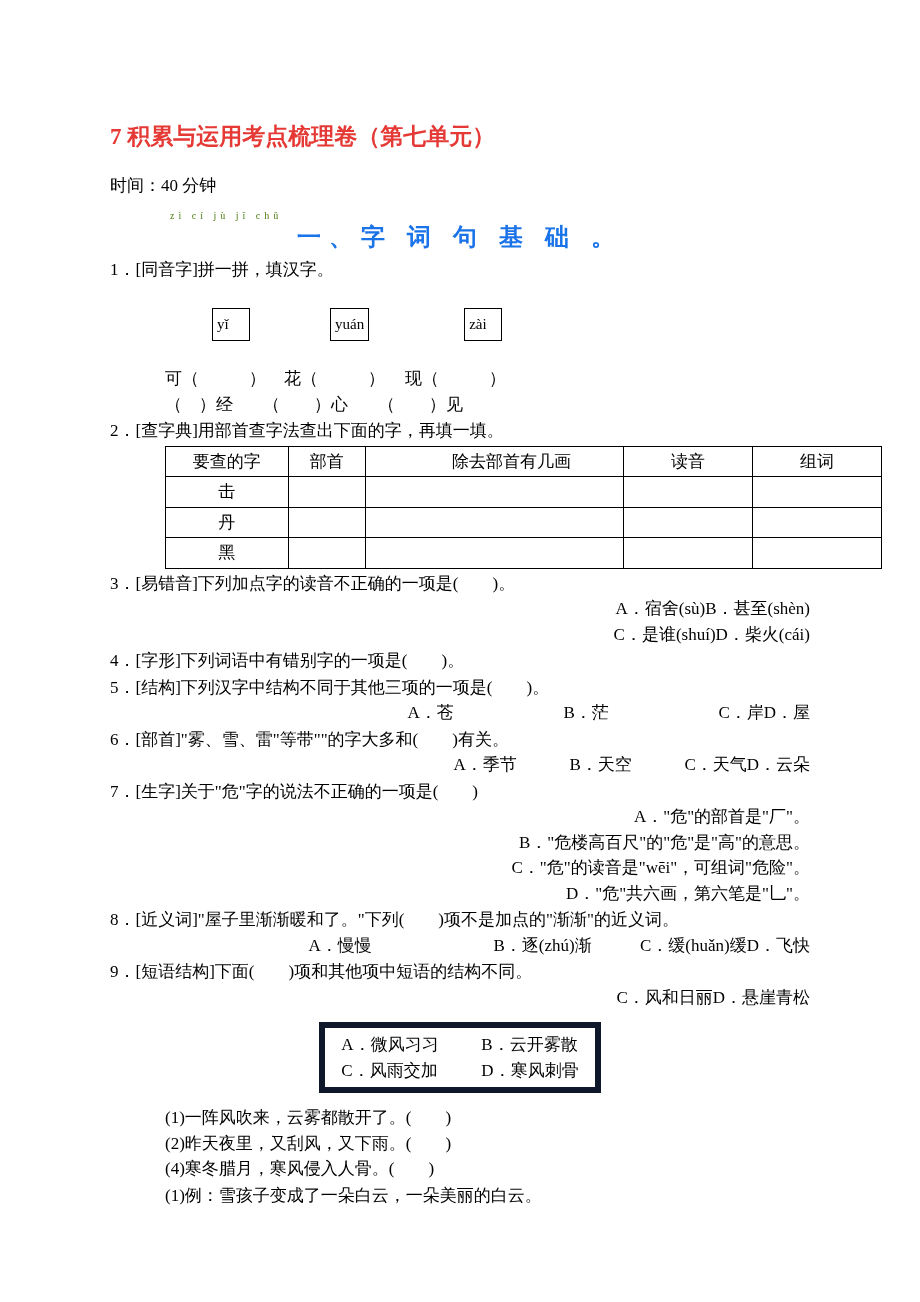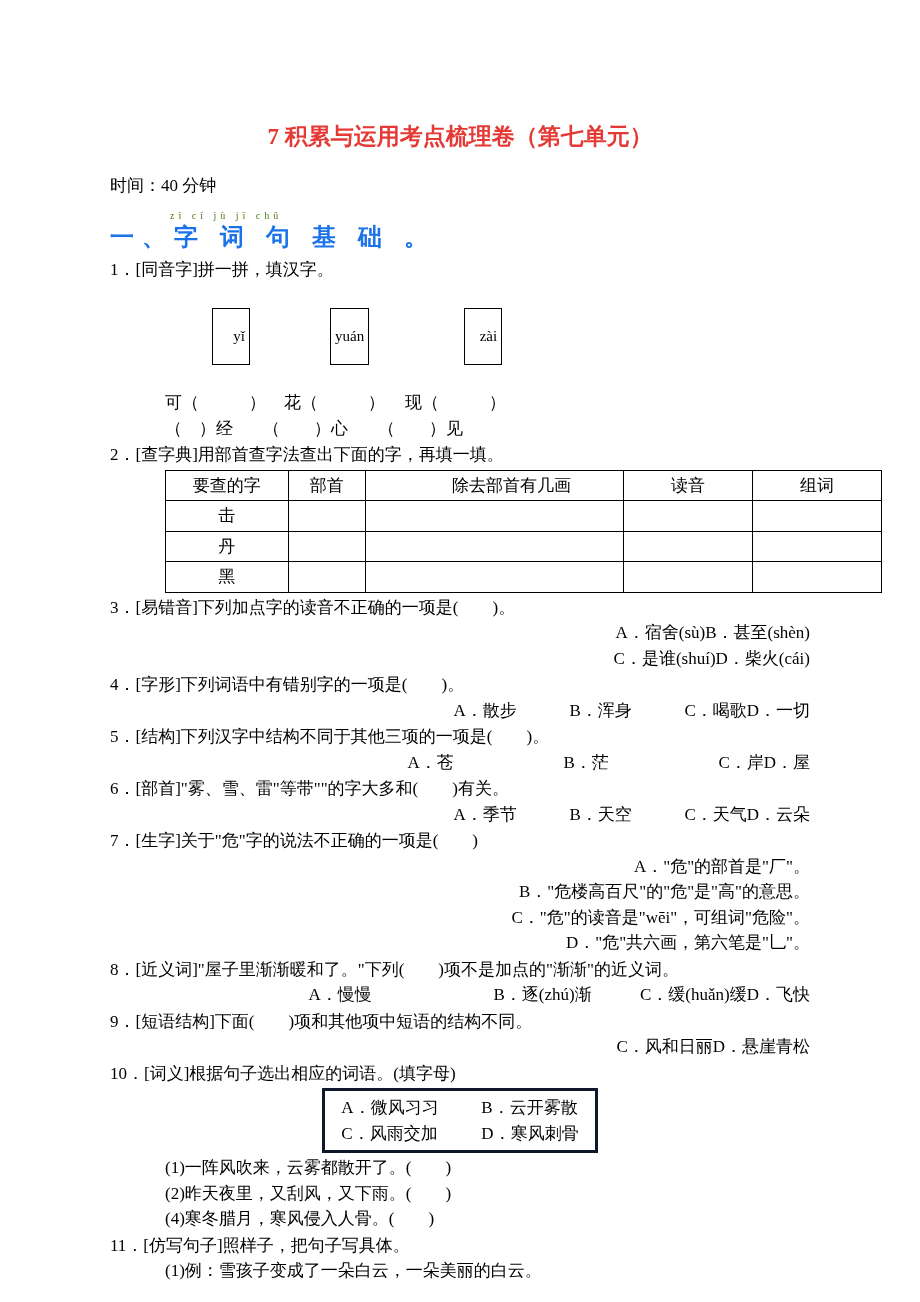--- a/index.html
+++ b/index.html
@@ -7,52 +7,52 @@
       width: 920px;
       height: 1302px;
       background: #ffffff;
       font-family: "SimSun", "宋体", serif;
       font-size: 17px;
       line-height: 1.5;
       color: #000;
       padding: 120px 110px 40px 110px;
     }
     .title {
-      text-align: center;
       color: #e53935;
       font-size: 23px;
       font-weight: bold;
       margin-bottom: 18px;
     }
     .time {
       margin-right: 10px;
       margin-bottom: 10px;
     }
     .section-header {
       color: #1a73e8;
       font-size: 24px;
       font-weight: bold;
       letter-spacing: 8px;
       margin-bottom: 2px;
+      text-align: center;
     }
     .pinyin-row {
       color: #4d7c0f;
       font-size: 10px;
       letter-spacing: 4px;
       padding-left: 60px;
       margin-bottom: -4px;
     }
     .q { margin-bottom: 1px; }
     .q-content { padding-left: 55px; }
     .pinyin-box {
       display: inline-block;
       border: 1px solid #000;
-      padding: 16px 4px;
+      padding: 4px 4px;
       min-width: 38px;
-      text-align: right;
+      text-align: left;
       font-size: 15px;
       vertical-align: middle;
     }
     .fill-line {
       white-space: pre;
     }
     table.grid {
       border-collapse: collapse;
       margin: 2px 0 2px 55px;
       width: 717px;
@@ -64,23 +64,23 @@
       font-weight: normal;
     }
     table.grid th:nth-child(1), table.grid td:nth-child(1) { width: 95px; }
     table.grid th:nth-child(2), table.grid td:nth-child(2) { width: 60px; }
     table.grid th:nth-child(3), table.grid td:nth-child(3) { width: 200px; padding-left: 40px; }
     table.grid th:nth-child(4), table.grid td:nth-child(4) { width: 100px; }
     table.grid th:nth-child(5), table.grid td:nth-child(5) { width: 100px; }
     .opts { padding-left: 75px; text-align: right; }
     .opt-item { display: inline-block; }
     .boxed {
-      border: 3px solid #0f172a;
+      border: 6px solid #0f172a;
       padding: 4px 16px;
-      margin: 2px auto;
+      margin: 12px auto;
       display: table;
       text-align: left;
     }
     .sub { padding-left: 55px; }
   </style>
 </head>
 <body>
 
 <div class="title">7 积累与运用考点梳理卷（第七单元）</div>
 <div class="time">时间：40 分钟</div>
@@ -138,21 +138,20 @@
 </div>
 
 <div class="q">
   <div>3．[易错音]下列加点字的读音不正确的一项是(　　)。</div>
   <div class="opts"><span class="opt-item" style="width:220px">A．宿舍(sù)</span><span class="opt-item">B．甚至(shèn)</span></div>
   <div class="opts"><span class="opt-item" style="width:220px">C．是谁(shuí)</span><span class="opt-item">D．柴火(cái)</span></div>
 </div>
 
 <div class="q">
   <div>4．[字形]下列词语中有错别字的一项是(　　)。</div>
-  <div class="opts"><span class="opt-item" style="width:115px">A．散步</span><span class="opt-item" style="width:115px">B．浑身</span><span class="opt-item" style="width:115px">C．喝歌</span><span class="opt-item">D．一切</span></div>
 </div>
 
 <div class="q">
   <div>5．[结构]下列汉字中结构不同于其他三项的一项是(　　)。</div>
   <div class="opts"><span class="opt-item" style="width:155px">A．苍</span><span class="opt-item" style="width:155px">B．茫</span><span class="opt-item" style="width:155px">C．岸</span><span class="opt-item">D．屋</span></div>
 </div>
 
 <div class="q">
   <div>6．[部首]"雾、雪、雷"等带""的字大多和(　　)有关。</div>
   <div class="opts"><span class="opt-item" style="width:115px">A．季节</span><span class="opt-item" style="width:115px">B．天空</span><span class="opt-item" style="width:115px">C．天气</span><span class="opt-item">D．云朵</span></div>
@@ -170,29 +169,27 @@
   <div>8．[近义词]"屋子里渐渐暖和了。"下列(　　)项不是加点的"渐渐"的近义词。</div>
   <div class="opts"><span class="opt-item" style="width:115px">A．慢慢</span><span class="opt-item" style="width:220px">B．逐(zhú)渐</span><span class="opt-item" style="width:155px">C．缓(huǎn)缓</span><span class="opt-item">D．飞快</span></div>
 </div>
 
 <div class="q">
   <div>9．[短语结构]下面(　　)项和其他项中短语的结构不同。</div>
   <div class="opts"><span class="opt-item" style="width:220px">C．风和日丽</span><span class="opt-item">D．悬崖青松</span></div>
 </div>
 
 <div class="q">
-  <div>10．[词义]根据句子选出相应的词语。(填字母)</div>
   <div style="text-align:center">
     <div class="boxed">
       <div><span class="opt-item" style="width:140px">A．微风习习</span><span class="opt-item">B．云开雾散</span></div>
       <div><span class="opt-item" style="width:140px">C．风雨交加</span><span class="opt-item">D．寒风刺骨</span></div>
     </div>
   </div>
   <div class="sub">(1)一阵风吹来，云雾都散开了。(　　)</div>
   <div class="sub">(2)昨天夜里，又刮风，又下雨。(　　)</div>
   <div class="sub">(4)寒冬腊月，寒风侵入人骨。(　　)</div>
 </div>
 
 <div class="q">
-  <div>11．[仿写句子]照样子，把句子写具体。</div>
   <div class="sub">(1)例：雪孩子变成了一朵白云，一朵美丽的白云。</div>
 
 </div>
 
 </body></html>

